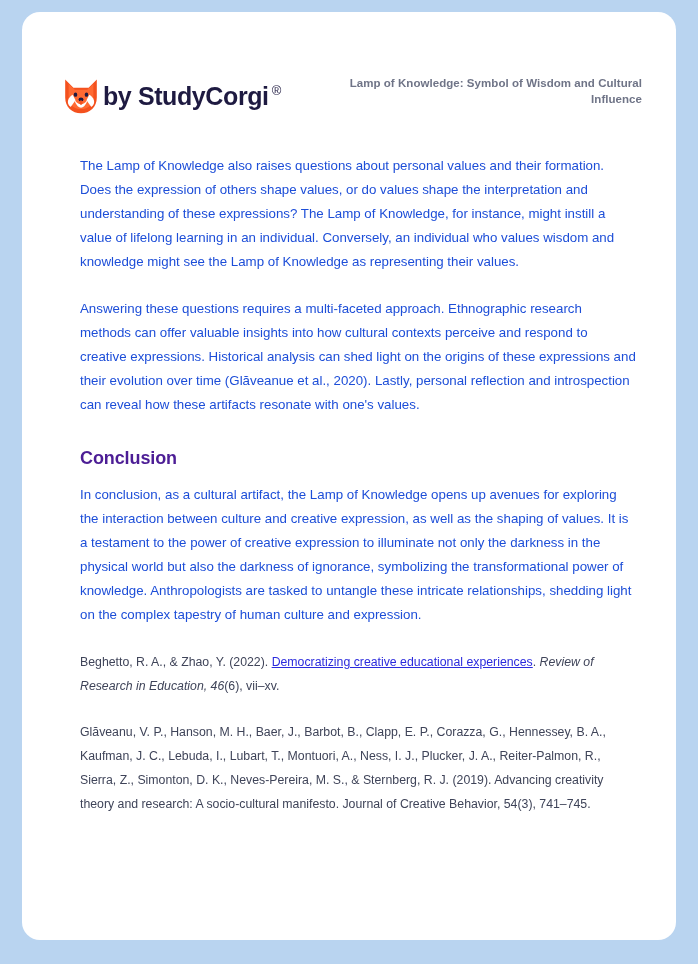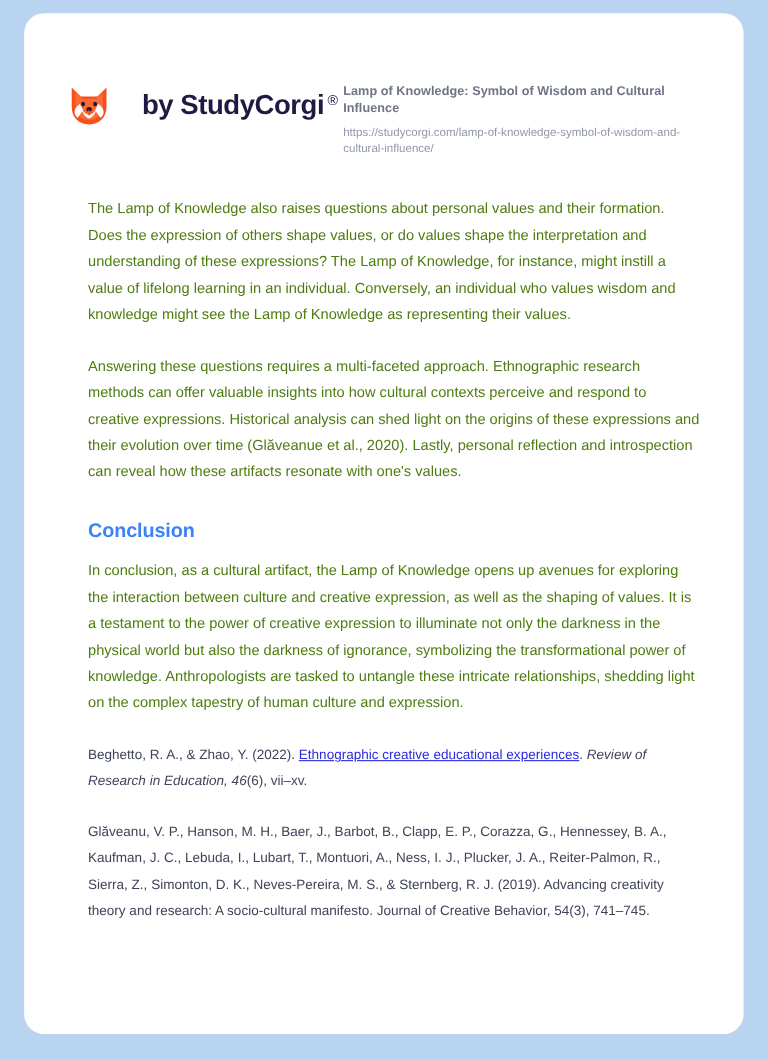--- a/index.html
+++ b/index.html
@@ -26,41 +26,42 @@
   
   .doc-header {
     display: flex;
     align-items: flex-start;
     justify-content: space-between;
     padding: 58px 34px 0 37px;
   }
   .brand {
     display: flex;
     align-items: center;
-    gap: 26px;
+    gap: 0;
     padding-top: 4px;
   }
   .brand-logo { width: 44px; height: 44px; display: block; flex: none; }
   .brand-wordmark {
     display: flex;
     align-items: flex-start;
     color: #1e1a41;
     font-size: 25px;
     font-weight: bold;
     letter-spacing: -0.4px;
     white-space: nowrap;
   }
   .brand-reg {
     font-size: 13px;
     line-height: 1;
     margin-left: 3px;
     margin-top: 2px;
     font-weight: normal;
   }
   .header-meta {
+    text-align: right;
     max-width: 330px;
     padding-top: 6px;
   }
   .doc-title {
     margin: 0;
     font-size: 11.5px;
     font-weight: bold;
     line-height: 1.35;
     color: #6f7487;
     letter-spacing: 0.05px;
@@ -74,29 +75,29 @@
   }
   
   .doc-body {
     padding: 0 40px 0 58px;
     margin-top: 36px;
   }
   .para {
     margin: 0 0 23px 0;
     font-size: 13.3px;
     line-height: 24px;
-    color: #4d7c0f;
+    color: #1d4ed8;
     text-align: left;
   }
   .para:last-child { margin-bottom: 0; }
   h2.section-heading {
     margin: 31px 0 14px 0;
     font-size: 18px;
     font-weight: bold;
-    color: #3b82f6;
+    color: #4c1d95;
     letter-spacing: -0.1px;
   }
   .ref-block {
     margin: 0 0 22px 0;
     font-size: 12.3px;
     line-height: 24px;
     color: #3f4459;
   }
   .ref-link {
     color: #2b2bdd;
@@ -126,36 +127,35 @@
         </svg>
       </span>
       <span class="brand-wordmark">
         <span>by StudyCorgi</span>
         <span class="brand-reg">®</span>
       </span>
     </div>
 
     <div class="header-meta">
       <p class="doc-title">Lamp of Knowledge: Symbol of Wisdom and Cultural Influence</p>
-      <p class="doc-url">https://studycorgi.com/lamp-of-knowledge-symbol-of-wisdom-and-cultural-influence/</p>
     </div>
 
   </div>
 
   <div class="doc-body">
 
     <p class="para">The Lamp of Knowledge also raises questions about personal values and their formation. Does the expression of others shape values, or do values shape the interpretation and understanding of these expressions? The Lamp of Knowledge, for instance, might instill a value of lifelong learning in an individual. Conversely, an individual who values wisdom and knowledge might see the Lamp of Knowledge as representing their values.</p>
     <p class="para">Answering these questions requires a multi-faceted approach. Ethnographic research methods can offer valuable insights into how cultural contexts perceive and respond to creative expressions. Historical analysis can shed light on the origins of these expressions and their evolution over time (Glăveanue et al., 2020). Lastly, personal reflection and introspection can reveal how these artifacts resonate with one's values.</p>
 
     <h2 class="section-heading">Conclusion</h2>
     <p class="para">In conclusion, as a cultural artifact, the Lamp of Knowledge opens up avenues for exploring the interaction between culture and creative expression, as well as the shaping of values. It is a testament to the power of creative expression to illuminate not only the darkness in the physical world but also the darkness of ignorance, symbolizing the transformational power of knowledge. Anthropologists are tasked to untangle these intricate relationships, shedding light on the complex tapestry of human culture and expression.</p>
 
 
     <p class="ref-block">
-      <span>Beghetto, R. A., &amp; Zhao, Y. (2022). </span><a class="ref-link" href="#">Ethnographic creative educational experiences</a><span>. </span><span class="ref-italic">Review of Research in Education, 46</span><span>(6), vii–xv.</span>
+      <span>Beghetto, R. A., &amp; Zhao, Y. (2022). </span><a class="ref-link" href="#">Democratizing creative educational experiences</a><span>. </span><span class="ref-italic">Review of Research in Education, 46</span><span>(6), vii–xv.</span>
     </p>
 
     <p class="ref-block">
       <span>Glăveanu, V. P., Hanson, M. H., Baer, J., Barbot, B., Clapp, E. P., Corazza, G., Hennessey, B. A., Kaufman, J. C., Lebuda, I., Lubart, T., Montuori, A., Ness, I. J., Plucker, J. A., Reiter-Palmon, R., Sierra, Z., Simonton, D. K., Neves-Pereira, M. S., &amp; Sternberg, R. J. (2019). Advancing creativity theory and research: A socio-cultural manifesto. Journal of Creative Behavior, 54(3), 741–745.</span>
     </p>
 
   </div>
 
 </div>
 

